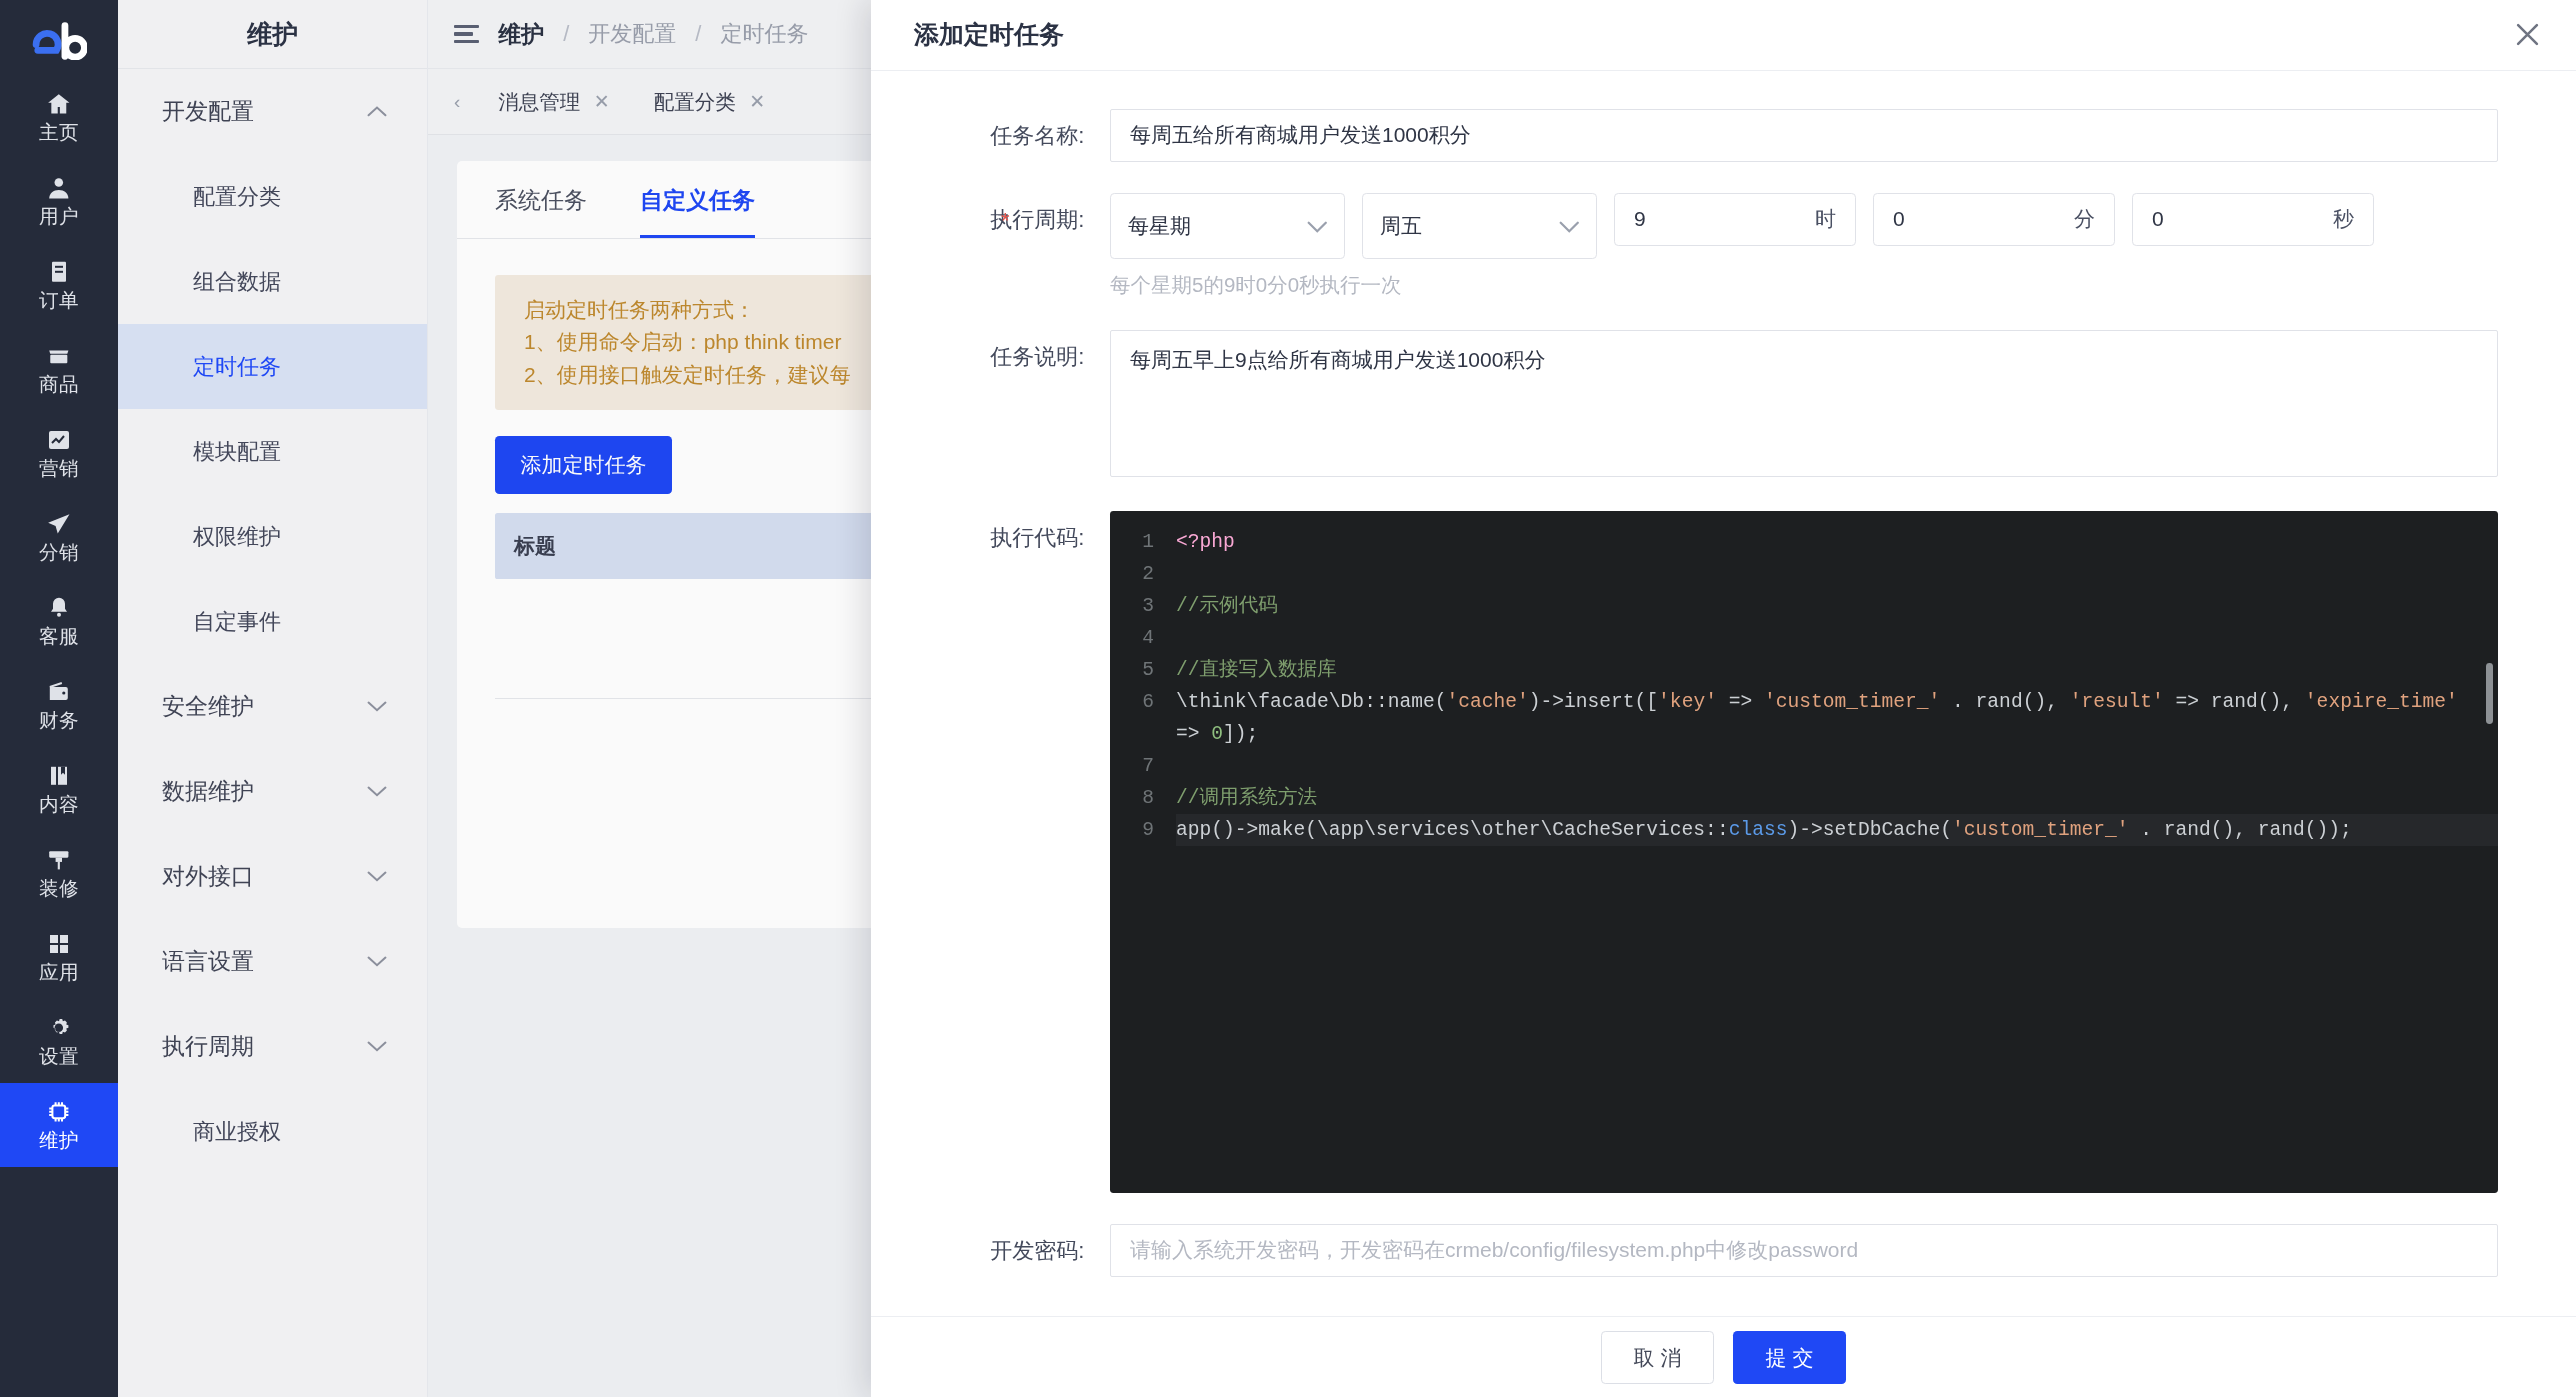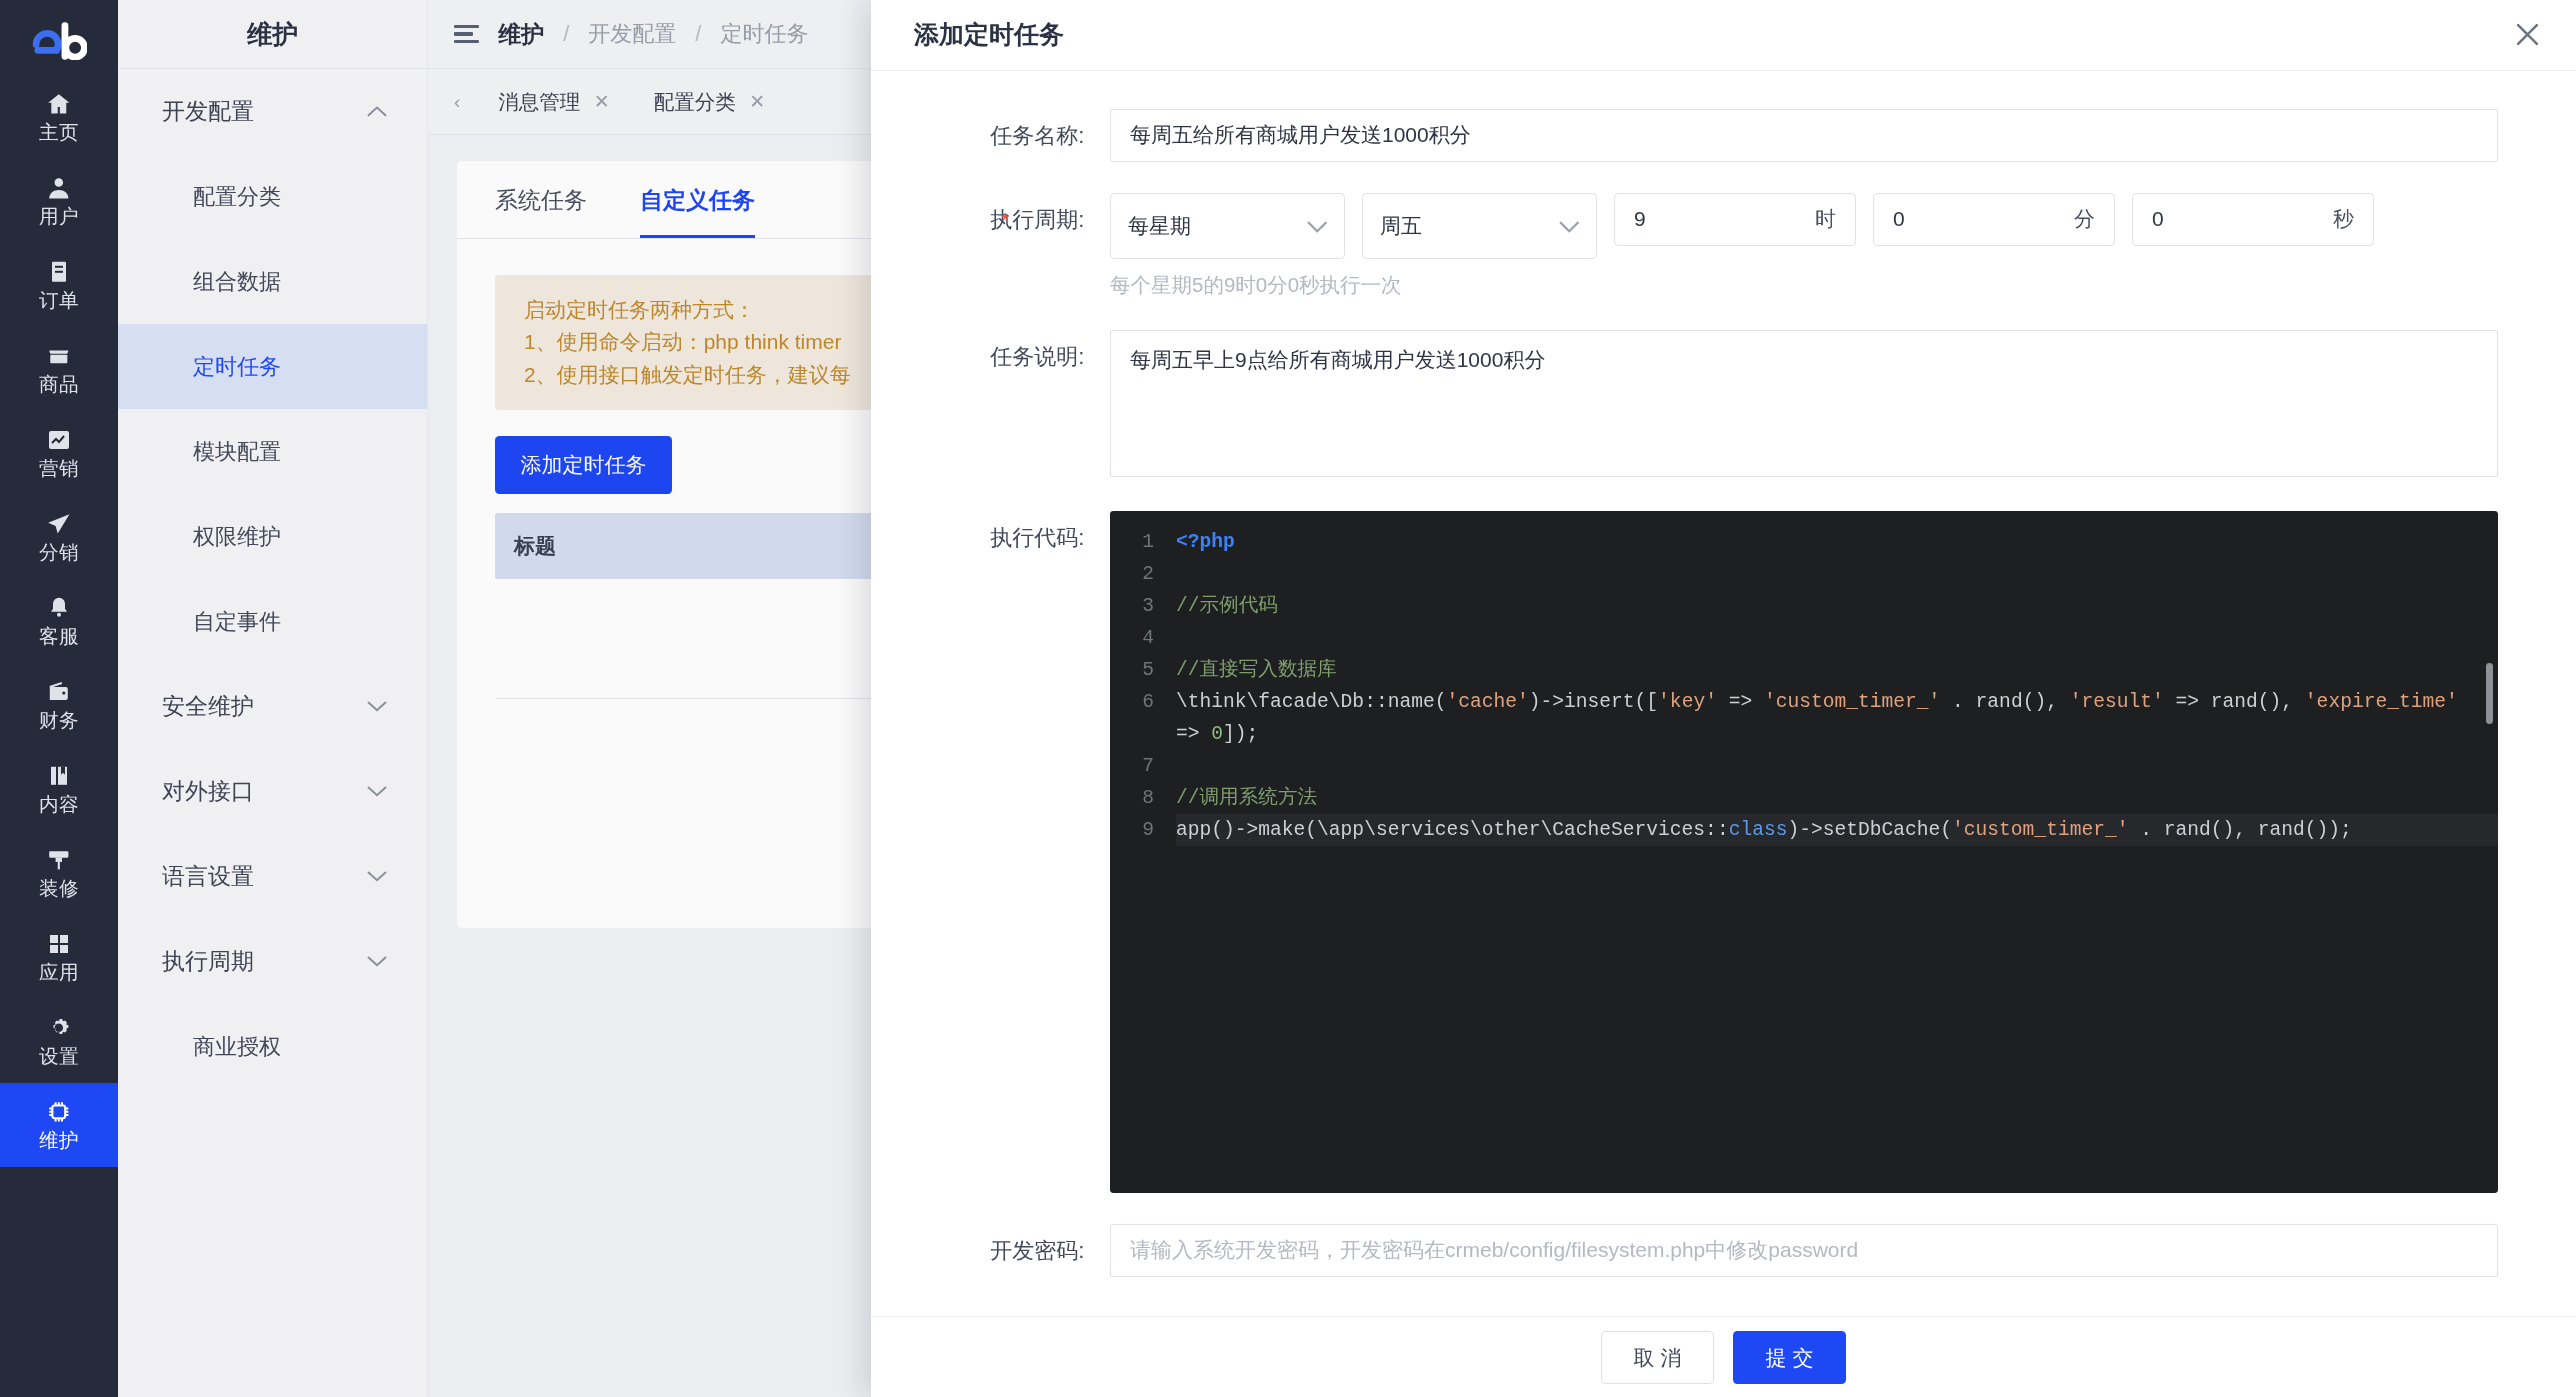--- a/index.html
+++ b/index.html
@@ -158,21 +158,21 @@
   .hint { font-size: 20.5px; color:#b4b8c2; margin-top: 12px; }
 
   .code-wrap {
     width: 1388px; height: 682px; background:#1d1f21; border-radius:3.4px;
     overflow:hidden; position:relative; padding: 15.3px 0 0 0;
   }
   .code-line { display:flex; font-family:"Liberation Mono","DejaVu Sans Mono",monospace; font-size:19.6px; line-height: 32px; }
   .ln { width: 66px; flex:0 0 66px; text-align:right; padding-right: 22px; color:#6f7477; user-select:none; }
   .lc { flex:1 1 auto; color:#ccd0d4; white-space:pre-wrap; padding-right: 29px; }
   .lc.hl { background:#26282b; }
-  .t-tag { color:#3b82f6; font-weight:bold;margin-top:20px; }
+  .t-tag { color:#f9a8d4; font-weight:normal;margin-top:20px; }
   .t-com { color:#7f9f6e; }
   .t-str { color:#e0a27e; }
   .t-kw  { color:#5b9ae8; }
   .t-num { color:#8fbf7f; }
   .code-scroll {
     position:absolute; right: 5.1px; top: 152px; width: 6.8px; height: 61px;
     background:#8e9296; border-radius:3.4px;
   }
 
   .switch {
@@ -358,20 +358,28 @@
           <span>模块配置</span>
         </div>
         <div class="menu-item">
           <span>权限维护</span>
         </div>
         <div class="menu-item">
           <span>自定事件</span>
         </div>
         <div class="menu-group">
           <span>安全维护</span>
+          <span class="chev">
+            <svg width="22" height="12.8" viewBox="0 0 26 15">
+              <path d="M3 3 L13 12 L23 3" fill="none" stroke="#8b8f9c" stroke-width="2.4" stroke-linecap="round"></path>
+            </svg>
+          </span>
+        </div>
+        <div class="menu-group">
+          <span>数据维护</span>
           <span class="chev">
             <svg width="22" height="12.8" viewBox="0 0 26 15">
               <path d="M3 3 L13 12 L23 3" fill="none" stroke="#8b8f9c" stroke-width="2.4" stroke-linecap="round"></path>
             </svg>
           </span>
         </div>
         <div class="menu-group">
           <span>对外接口</span>
           <span class="chev">
             <svg width="22" height="12.8" viewBox="0 0 26 15">

